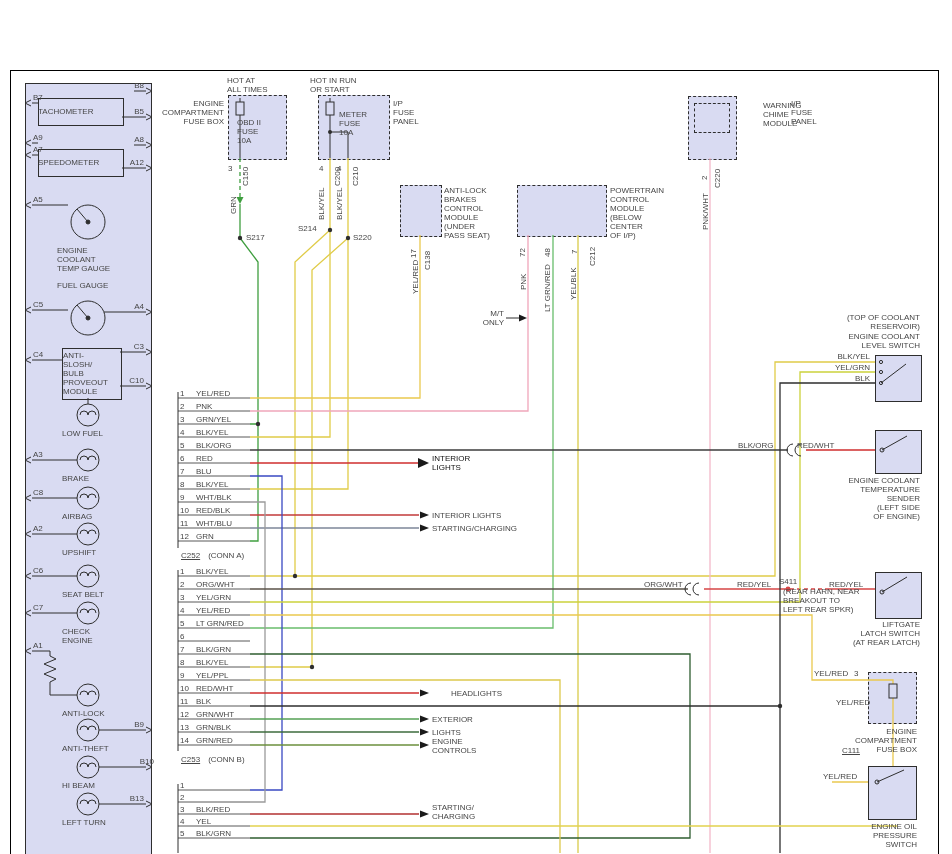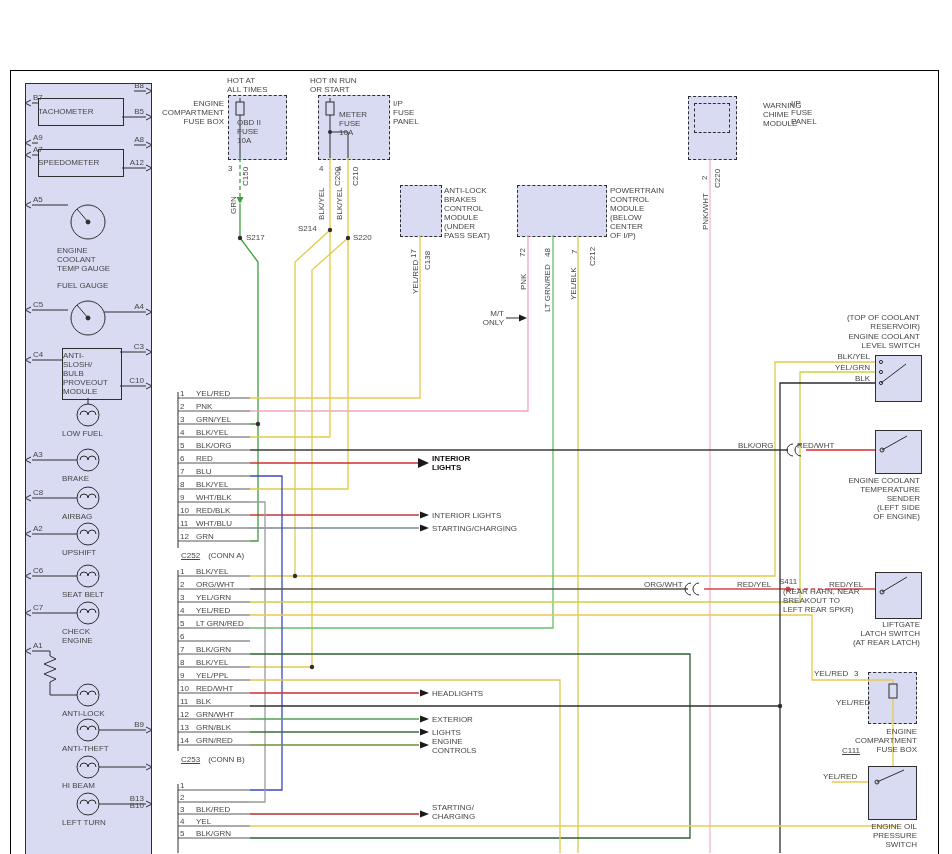--- a/index.html
+++ b/index.html
@@ -7,21 +7,21 @@
          font-family:"Liberation Sans",sans-serif;}
   #titlebar{position:absolute;left:0;top:0;width:952px;height:38px;background:#d8d8d8;}
   #title{position:absolute;left:203px;top:11px;font-size:14px;color:#2b2b2b;white-space:nowrap;}
   #frame{position:absolute;left:10px;top:70px;width:927px;height:783px;border:1px solid #000;}
   .box{position:absolute;background:#d9dbf2;border:1px solid #2e2e2e;}
   .obox{position:absolute;border:1px solid #2e2e2e;}
   .dash{border-style:dashed;}
   .lbl{position:absolute;font-size:8px;line-height:9px;color:#464646;white-space:pre-line;}
   .c{text-align:left;}
   .r{text-align:right;}
-  .b{font-weight:bold;color:#111;}
+  .b{font-weight:normal;color:#111;}
   .v{transform:rotate(-90deg);transform-origin:0 0;white-space:nowrap;}
   .underl{text-decoration:underline;margin-top:46px;}
   svg.layer{position:absolute;left:0;top:0;}
 </style>
 </head>
 <body>
 
 <div id="stage">
 
 
@@ -299,21 +299,21 @@
   <div class="lbl" style="left:353px;top:233px;">S220</div>
   <div class="lbl" style="left:779px;top:577px;">S411</div>
 
   <div class="lbl" style="left:181px;top:551px;"><span class="underl">C252</span><span style="margin-left:8px;">(CONN A)</span></div>
   <div class="lbl" style="left:181px;top:755px;"><span class="underl">C253</span><span style="margin-left:8px;">(CONN B)</span></div>
 
   <div class="lbl b" style="left:432px;top:454px;width:44px;">INTERIOR
 LIGHTS</div>
   <div class="lbl" style="left:432px;top:511px;width:80px;">INTERIOR LIGHTS</div>
   <div class="lbl" style="left:432px;top:524px;width:90px;">STARTING/CHARGING</div>
-  <div class="lbl" style="left:432px;top:689px;width:70px;">HEADLIGHTS</div>
+  <div class="lbl" style="left:432px;top:689px;width:70px;text-align:right;">HEADLIGHTS</div>
   <div class="lbl" style="left:432px;top:715px;width:56px;">EXTERIOR</div>
   <div class="lbl" style="left:432px;top:728px;width:56px;">LIGHTS</div>
   <div class="lbl" style="left:432px;top:737px;width:56px;">ENGINE
 CONTROLS</div>
   <div class="lbl" style="left:432px;top:803px;width:56px;">STARTING/
 CHARGING</div>
 
   <div class="lbl r" style="left:840px;top:313px;width:80px;">(TOP OF COOLANT
 RESERVOIR)</div>
   <div class="lbl r" style="left:840px;top:332px;width:80px;">ENGINE COOLANT
@@ -435,15 +435,15 @@
     <div class="lbl" style="left: 33px; top: 603px;">C7</div>
     <div class="lbl" style="left: 33px; top: 641px;">A1</div>
     <div class="lbl r" style="left: 122px; top: 81px; width: 22px;">B8</div>
     <div class="lbl r" style="left: 122px; top: 107px; width: 22px;">B5</div>
     <div class="lbl r" style="left: 122px; top: 135px; width: 22px;">A8</div>
     <div class="lbl r" style="left: 122px; top: 158px; width: 22px;">A12</div>
     <div class="lbl r" style="left: 122px; top: 302px; width: 22px;">A4</div>
     <div class="lbl r" style="left: 122px; top: 342px; width: 22px;">C3</div>
     <div class="lbl r" style="left: 122px; top: 376px; width: 22px;">C10</div>
     <div class="lbl r" style="left: 122px; top: 720px; width: 22px;">B9</div>
-    <div class="lbl r" style="left: 122px; top: 757px; width: 22px; margin-top: 44px;">B10</div>
+    <div class="lbl r" style="left: 132px; top: 757px; width: 22px;">B10</div>
     <div class="lbl r" style="left: 122px; top: 794px; width: 22px;">B13</div>
   </div>
 
 </body></html>

